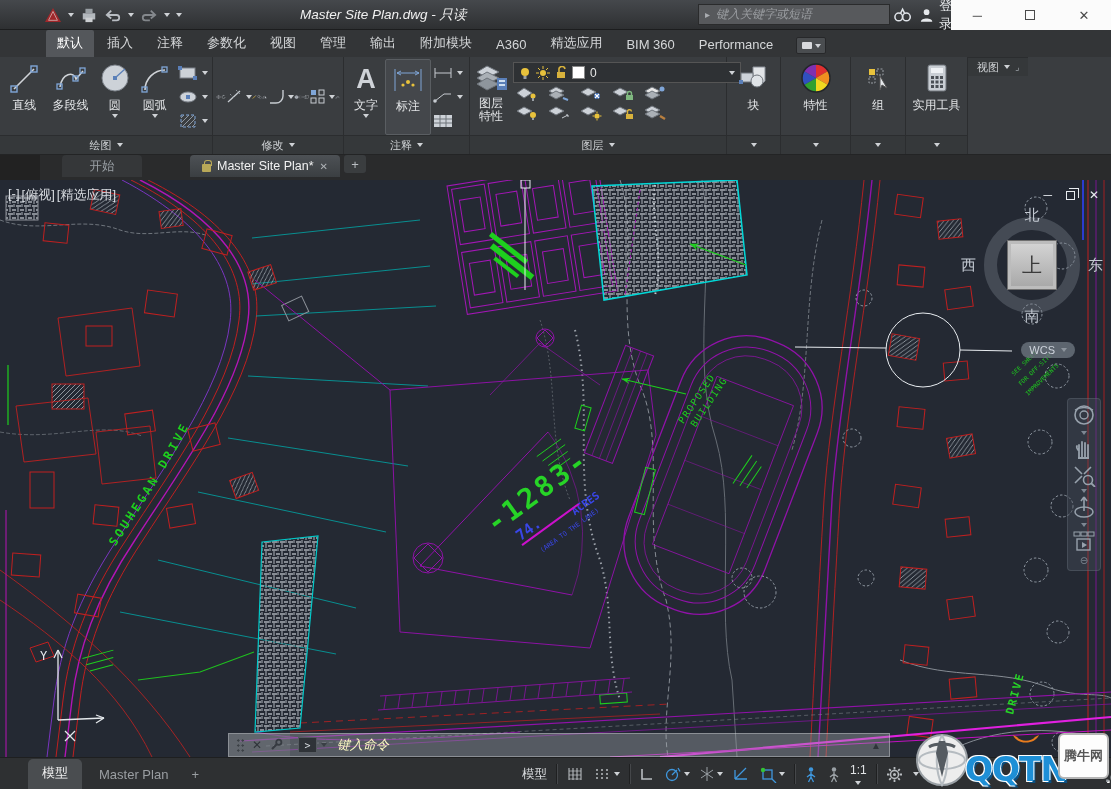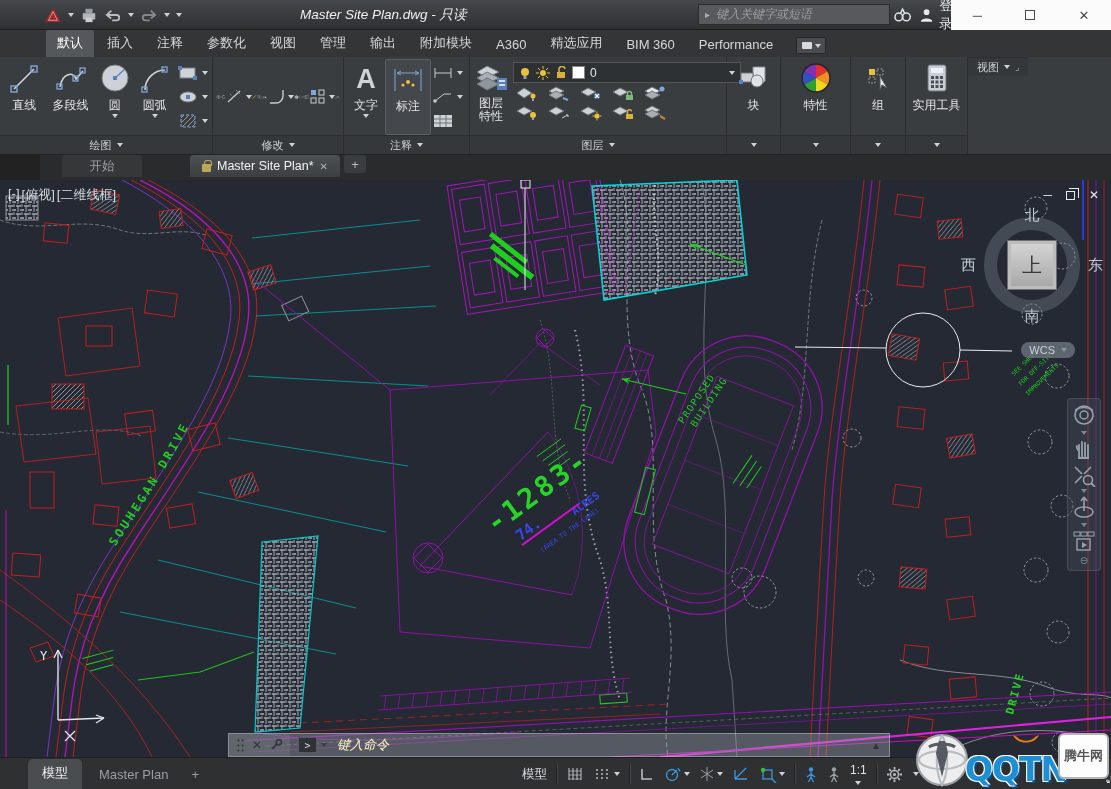--- a/index.html
+++ b/index.html
@@ -873,21 +873,21 @@
         <path d="M58,470 l-4,8 M58,470 l4,8 M104,538 l-8,-3 M104,538 l-8,5"></path>
         <path d="M65,551 l10,10 M75,551 l-10,10"></path>
       </g>
       <text x="40" y="480" font-size="12" fill="#e4e8ec">Y</text>
       <text x="108" y="548" font-size="12" fill="#e4e8ec" opacity="0">X</text>
     </svg>
 
     <div class="vplabel">
       <span>[-]</span>
       <span>[俯视]</span>
-      <span>[二维线框]</span>
+      <span>[精选应用]</span>
     </div>
 
     <div class="dwgbtns">
       <span>─</span>
       <span class="rst"></span>
       <span>✕</span>
     </div>
 
     <div class="viewcube">
       <div class="vc-ring"></div>

